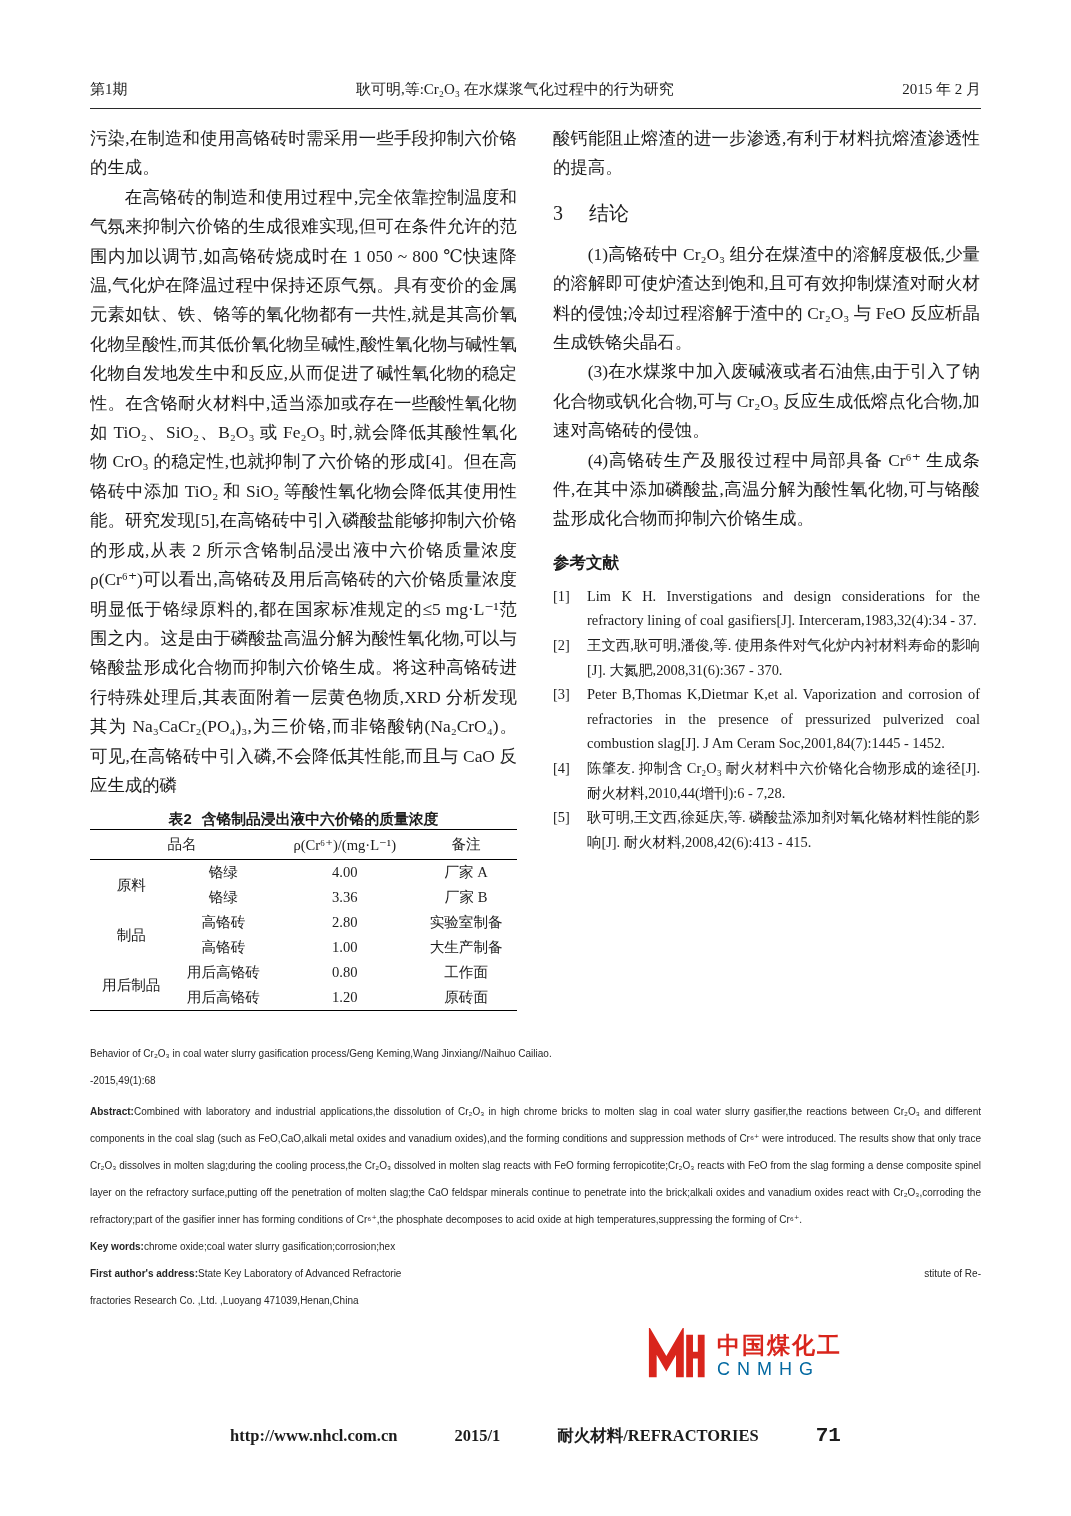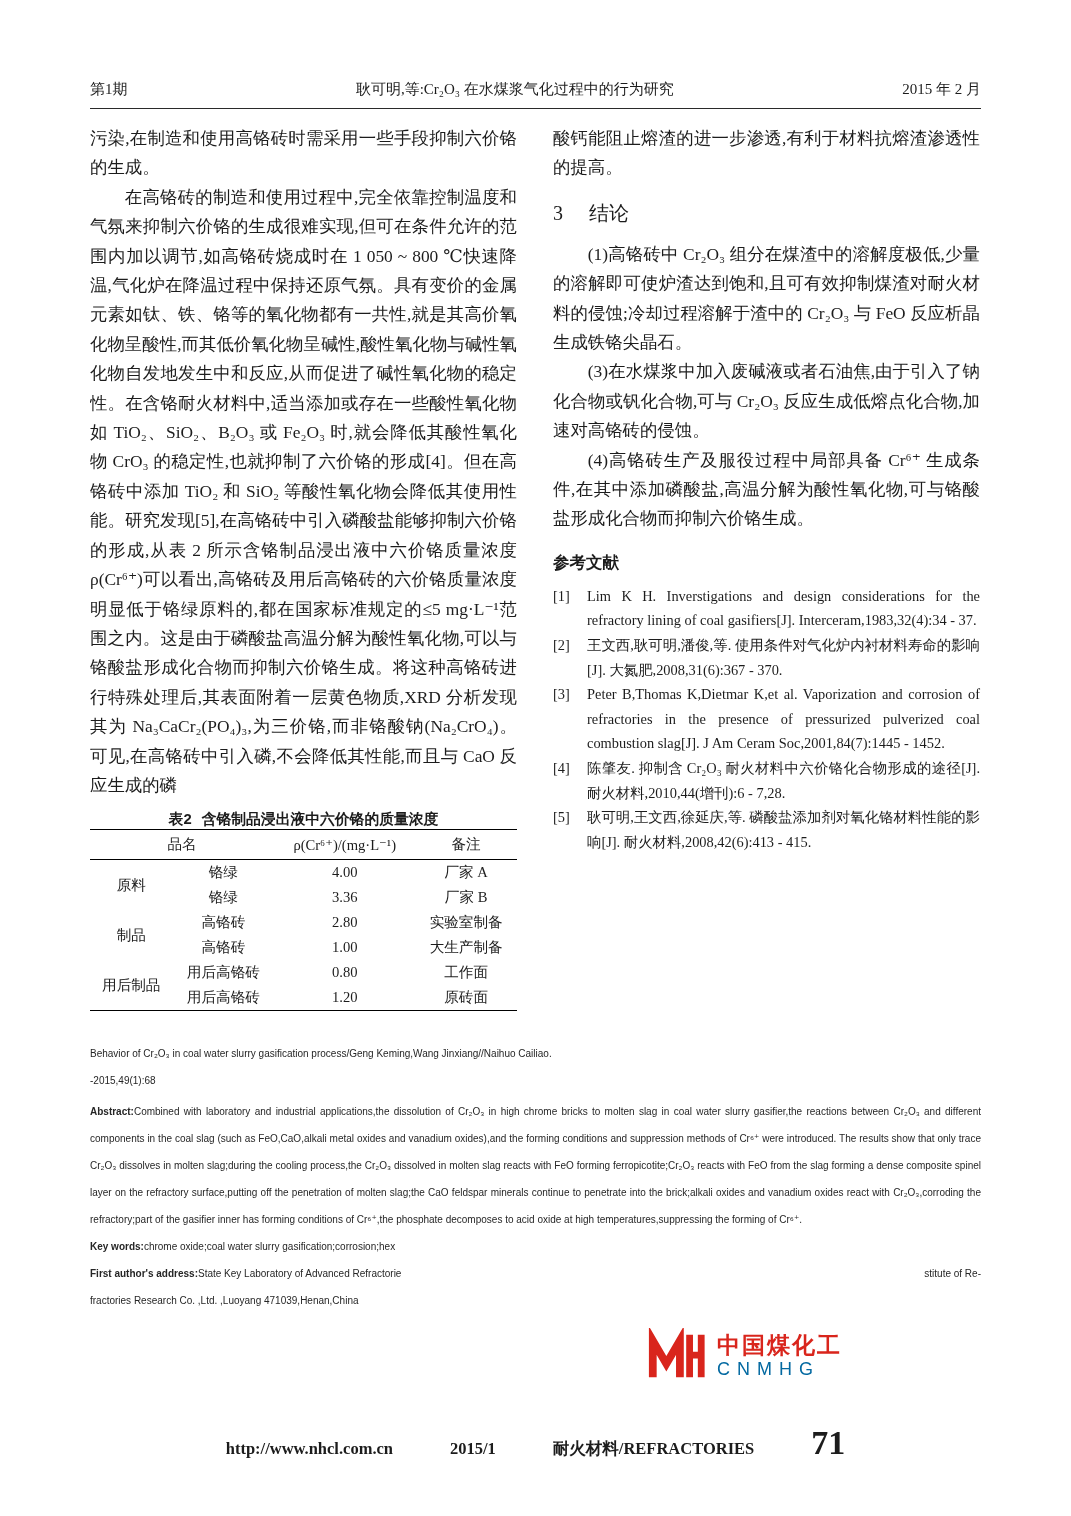--- a/index.html
+++ b/index.html
@@ -49,21 +49,21 @@
     position: absolute; left: 646px; top: 1320px; width: 264px; height: 72px;
     background: #fff; display: flex; align-items: center; gap: 9px;
   }
   .logo-cn { color: #d9251c; font-size: 23px; font-weight: bold; letter-spacing: 2px; line-height: 1.2; font-family: "Liberation Sans", sans-serif; }
   .logo-en { color: #0369a1; font-size: 18px; letter-spacing: 7px; font-family: "Liberation Sans", sans-serif; }
   .page-footer {
     position: absolute; left: 90px; top: 1424px; width: 891px;
     display: flex; justify-content: center; align-items: baseline; gap: 57px;
     font-weight: bold; font-size: 16.5px;
   }
-  .footer-page-number { font-size: 34px; }
+  .footer-page-number { font-size: 21px; font-family: Liberation Mono, monospace; }
 </style>
 </head>
 <body>
 
 <div class="page">
 
   <header class="page-header">
     <span>第1期</span>
     <span>耿可明,等:Cr₂O₃ 在水煤浆气化过程中的行为研究</span>
     <span>2015 年 2 月</span>

